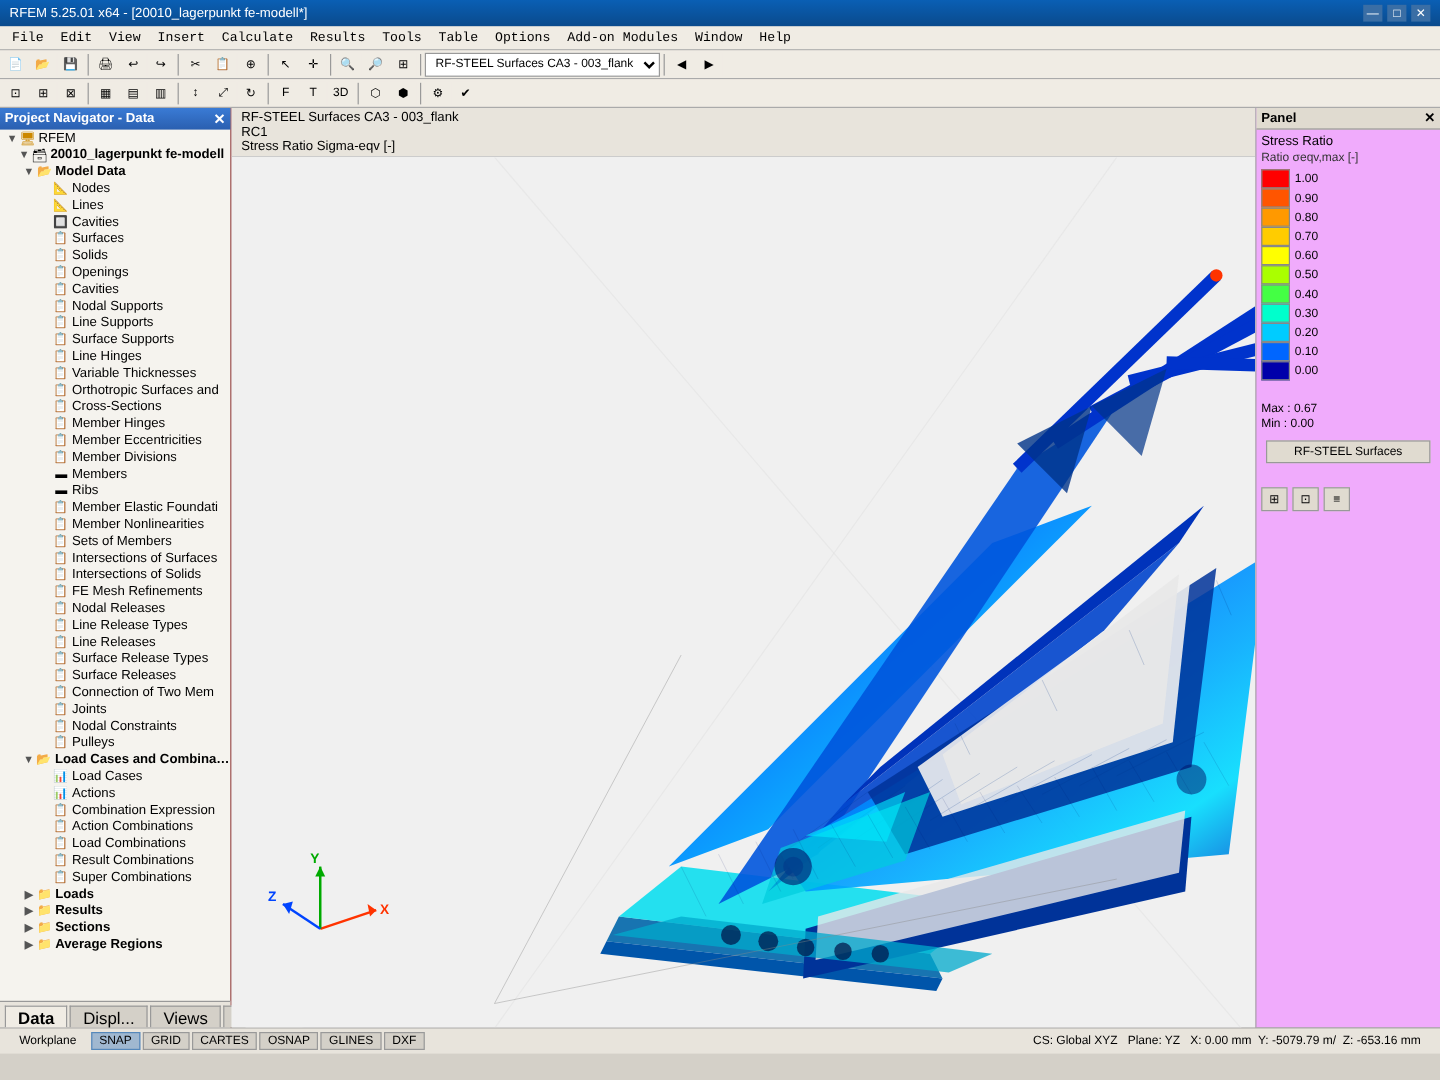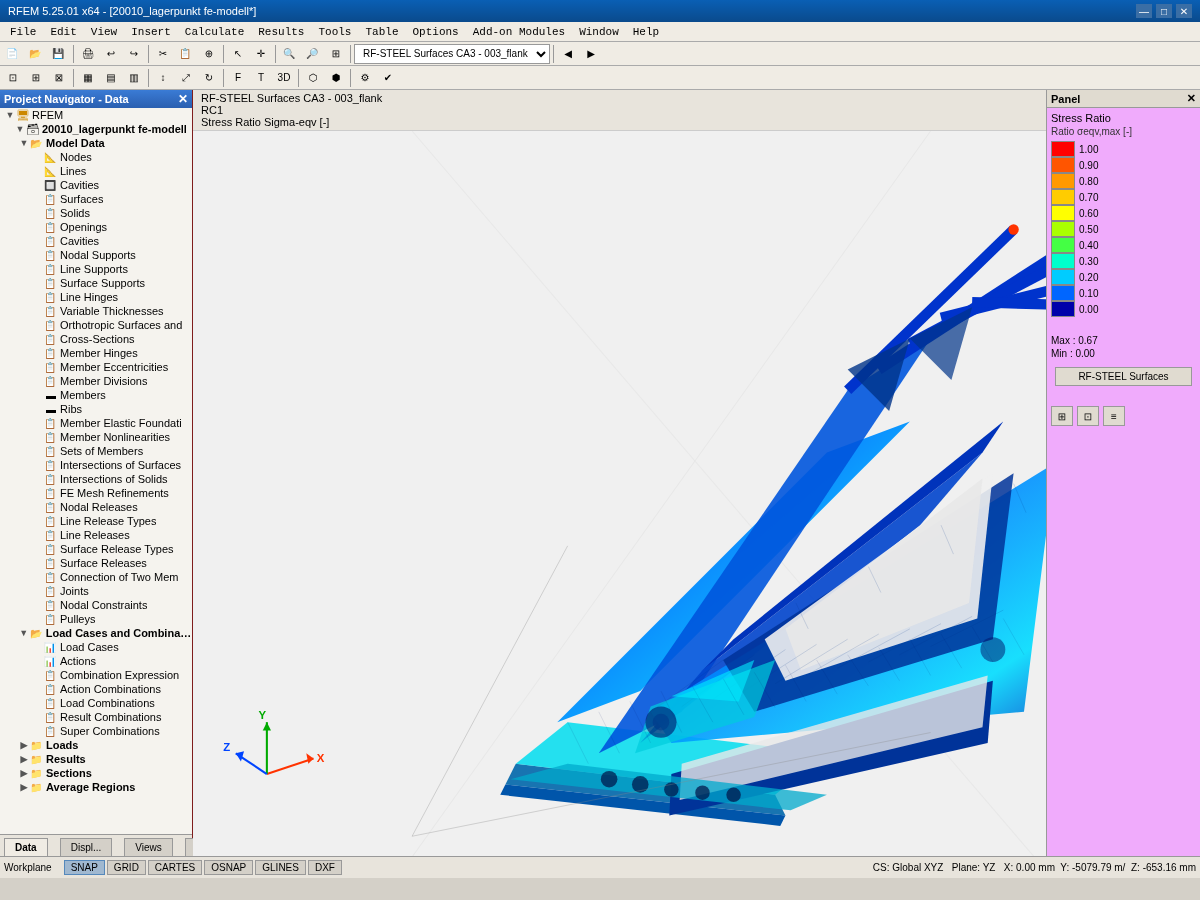--- a/index.html
+++ b/index.html
@@ -56,25 +56,25 @@
     #color-scale { display: flex; flex-direction: column; gap: 0; margin: 4px 0; }
     .scale-row { display: flex; align-items: center; gap: 4px; height: 16px; }
     .scale-color { width: 24px; height: 16px; border: 1px solid #888; }
     .scale-label { font-size: 10px; }
     #legend-minmax { margin-top: 18px; font-size: 10px; }
     #legend-minmax div { margin: 2px 0; }
     #rf-steel-btn { margin: 8px 4px 4px 4px; background: #e0dbd0; border: 1px solid #999; font-size: 10px; padding: 3px 6px; width: calc(100% - 8px); cursor: pointer; text-align: center; }
     
     
     #bottom-tabs { height: 22px; background: #e8e4dc; border-top: 1px solid #999; display: flex; align-items: flex-end; padding: 0 4px; }
-    .btab { padding: 4px 10px; background: #d4d0c8; border: 1px solid #999; border-bottom: none; font-size: 10px; cursor: pointer; margin-right: 12px; height: 18px; display: flex; align-items: center; }
+    .btab { padding: 4px 10px; background: #d4d0c8; border: 1px solid #999; border-bottom: none; font-size: 14px; cursor: pointer; margin-right: 2px; height: 18px; display: flex; align-items: center; }
     .btab.active { background: #f0ece4; font-weight: bold; }
     
     
-    #workplane-bar { height: 22px; background: #e8e4dc; border-top: 1px solid #999; display: flex; align-items: center; padding: 0 4px; font-size: 10px; }
+    #workplane-bar { height: 22px; background: #e8e4dc; border-top: 1px solid #999; display: flex; align-items: center; padding: 0 16px; font-size: 10px; }
     #workplane-bar .workplane-label { margin-right: 12px; }
     #workplane-bar .snap-btns { display: flex; gap: 2px; }
     .snap-btn { padding: 1px 6px; background: #d4d0c8; border: 1px solid #999; font-size: 10px; cursor: pointer; }
     .snap-btn.active { background: #a0b8d0; border-color: #5588bb; }
     
     .yellow-folder { color: #cc8800; }
   </style>
 </head>
 <body>
 

